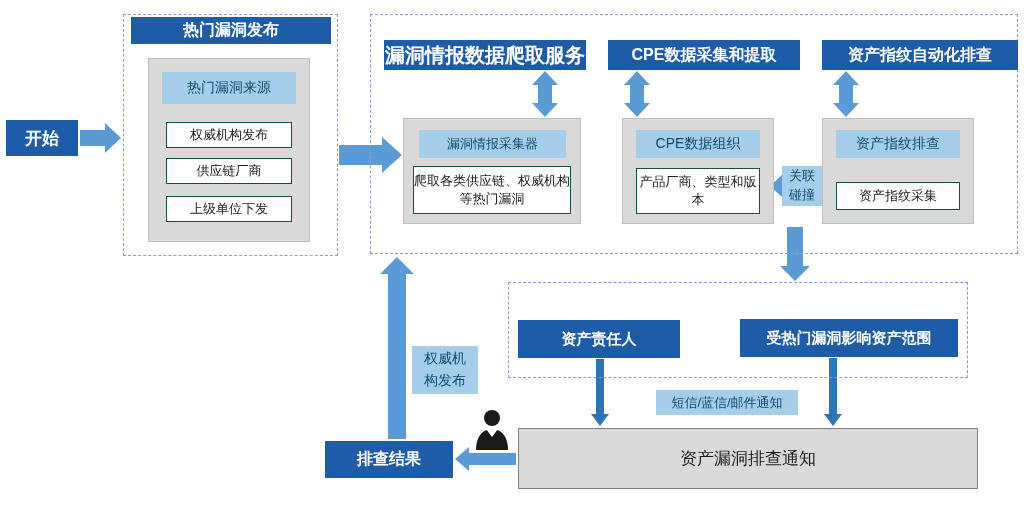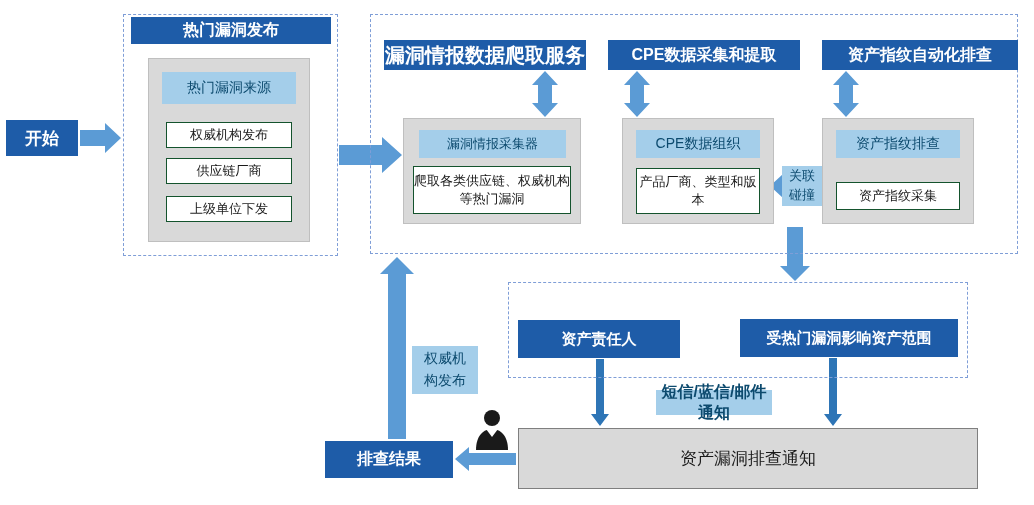--- a/index.html
+++ b/index.html
@@ -33,21 +33,21 @@
   .gB{left:622px;top:118px;width:152px;height:106px;}
   .lbB{left:636px;top:130px;width:124px;height:28px;font-size:14px;}
   .wB{left:636px;top:168px;width:124px;height:46px;}
   .gC{left:822px;top:118px;width:152px;height:106px;}
   .lbC{left:836px;top:130px;width:124px;height:28px;font-size:14px;}
   .wC{left:836px;top:182px;width:124px;height:28px;}
   .assoc{left:782px;top:166px;width:40px;height:40px;font-size:13px;line-height:1.45;padding:2px 6px;}
   .c3{left:508px;top:282px;width:460px;height:96px;}
   .owner{left:518px;top:320px;width:162px;height:38px;font-size:15px;}
   .scope{left:740px;top:319px;width:218px;height:38px;font-size:15px;}
-  .notify{left:656px;top:390px;width:116px;height:25px;font-size:16px;font-weight:bold;}
+  .notify{left:656px;top:390px;width:142px;height:25px;font-size:13px;}
   .notice{left:518px;top:428px;width:460px;height:61px;font-size:17px;color:#1a1a1a;background:#D9D9D9;border:1px solid #7F7F7F;}
   .result{left:325px;top:441px;width:128px;height:37px;font-size:16px;}
   .feedback{left:412px;top:346px;width:66px;height:48px;font-size:14px;line-height:1.55;padding:2px 11px;}
   .person{left:472px;top:408px;width:40px;height:44px;}
 </style>
 </head>
 <body>
 
 <div class="canvas">
 

